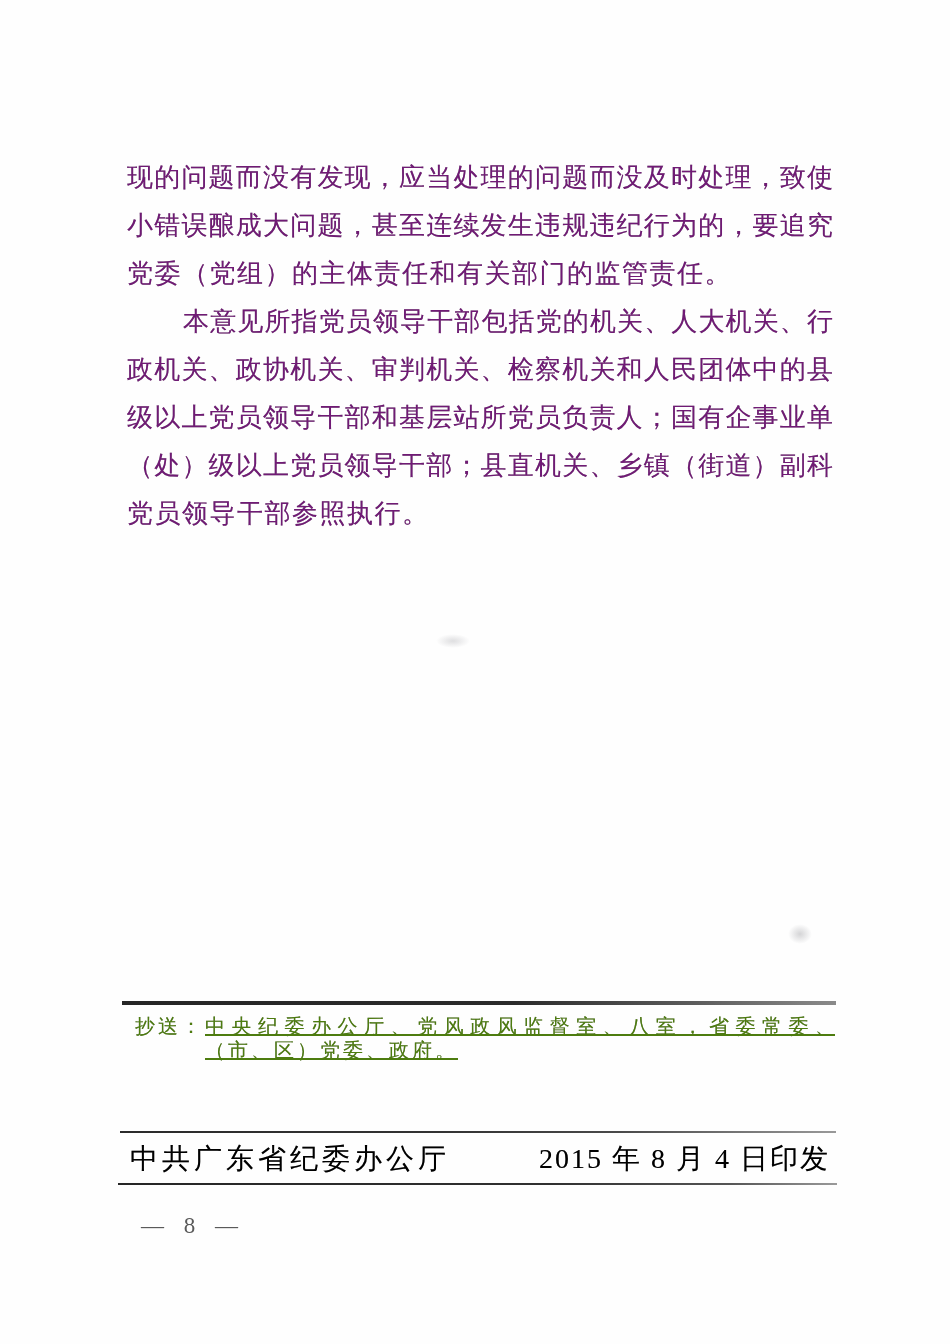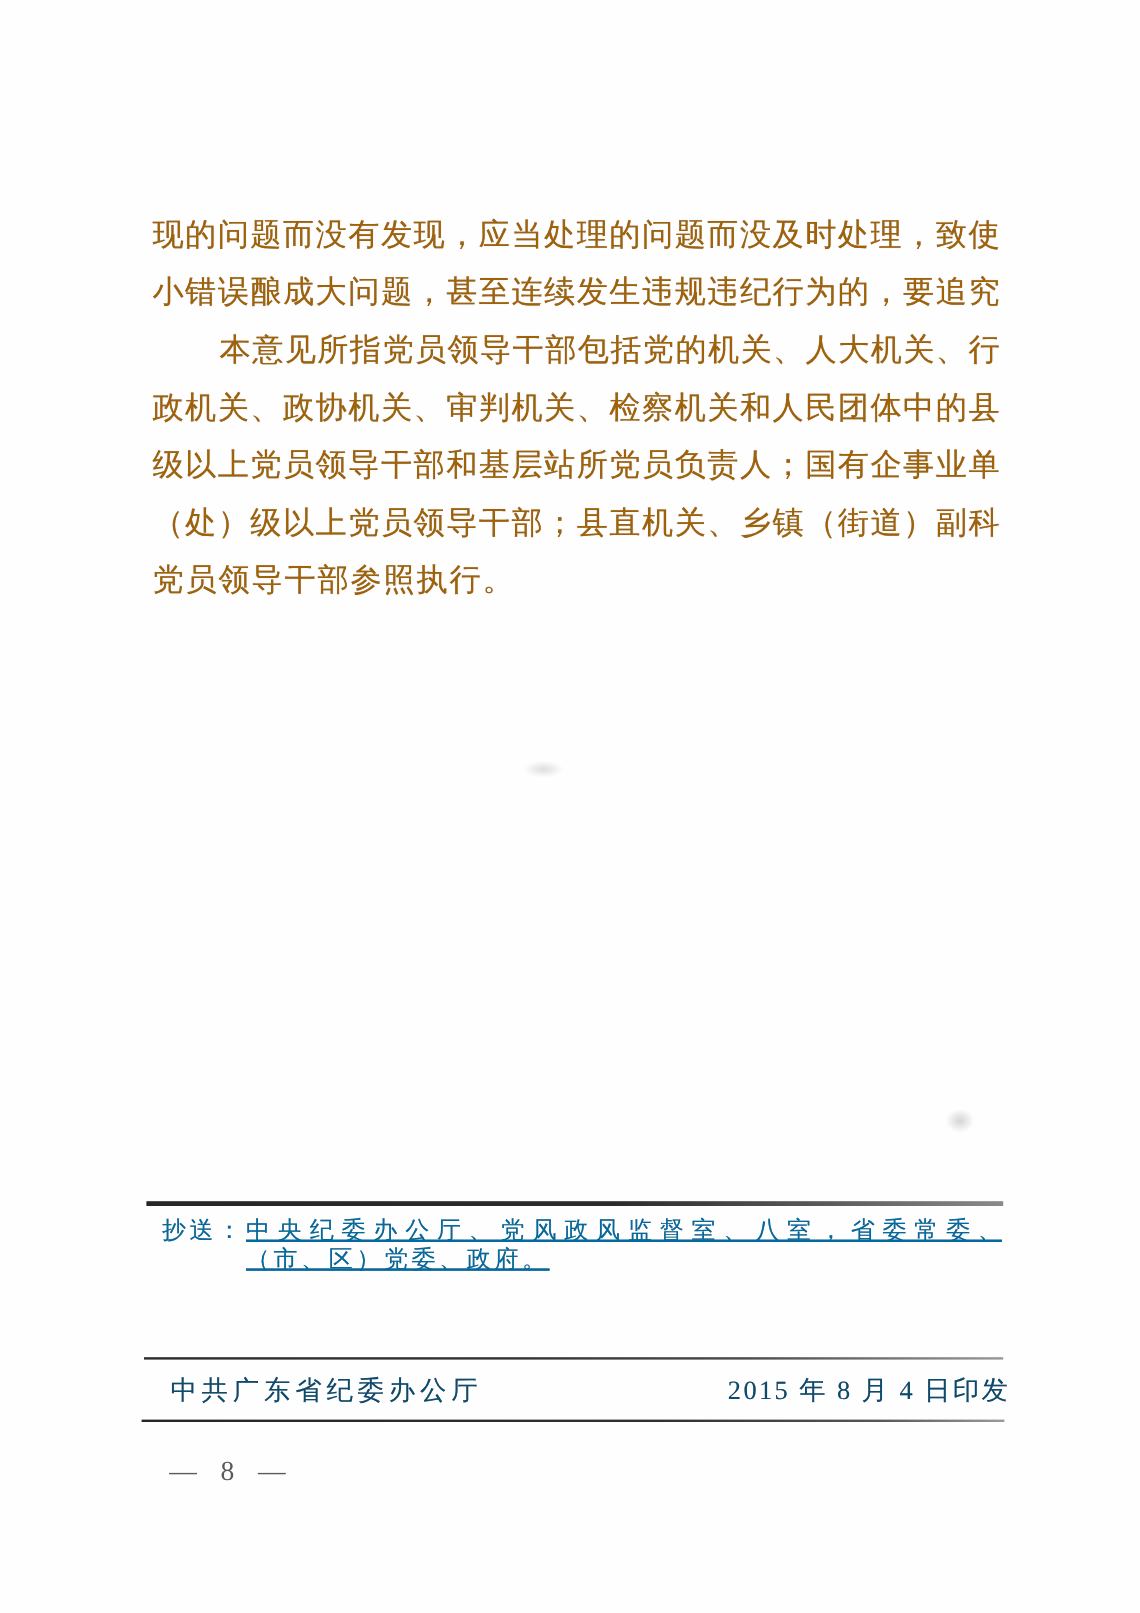--- a/index.html
+++ b/index.html
@@ -14,23 +14,23 @@
   .sheet {
     position: relative;
     width: 950px;
     height: 1344px;
     background: #fefefe;
   }
   
   .body-text {
     position: absolute;
     left: 127px;
-    top: 172px;
+    top: 154px;
     width: 706px;
-    color: #a16207;
+    color: #701a75;
   }
   .line {
     font-size: 26px;
     line-height: 48px;
     height: 48px;
     letter-spacing: 1.5px;
     text-shadow: 0 0 0.6px rgba(70,70,70,0.55);
     white-space: nowrap;
   }
   .line.just {
@@ -66,21 +66,21 @@
     background: linear-gradient(to right, #2b2b2b 0%, #333 45%, #4a4a4a 70%, #999 100%);
   }
   .rule.thin2 {
     left: 118px; top: 1183px; width: 719px; height: 2px;
     background: linear-gradient(to right, #262626 0%, #303030 60%, #555 85%, #9a9a9a 100%);
   }
   
   .cc-block {
     position: absolute;
     left: 135px; top: 1014px; width: 700px;
-    color: #0369a1;
+    color: #4d7c0f;
     text-shadow: 0 0 0.5px rgba(60,60,60,0.5);
   }
   .cc-label {
     position: absolute;
     left: 0; top: 0;
     font-size: 20px;
     line-height: 24px;
     letter-spacing: 3px;
   }
   .cc-lines {
@@ -98,27 +98,27 @@
   .cc-line.just {
     white-space: normal;
     letter-spacing: normal;
     text-align: justify;
     text-align-last: justify;
     text-justify: inter-character;
   }
   
   .issuer-row {
     position: absolute;
-    left: 142px; top: 1143px; width: 700px;
+    left: 130px; top: 1143px; width: 700px;
     display: flex;
     justify-content: space-between;
     align-items: baseline;
-    font-size: 22px;
+    font-size: 28px;
     line-height: 32px;
-    color: #0c4a6e;
+    color: #000000;
     text-shadow: 0 0 0.5px rgba(60,60,60,0.5);
   }
   .issuer-name { letter-spacing: 4px; }
   .print-date  { letter-spacing: 2px; }
   
   .page-number {
     position: absolute;
     left: 141px; top: 1212px;
     font-size: 23px;
     line-height: 28px;
@@ -127,20 +127,21 @@
   }
 </style>
 </head>
 <body>
 
 <div class="sheet">
 
   <main class="body-text">
     <div class="line just">现的问题而没有发现，应当处理的问题而没及时处理，致使</div>
     <div class="line just">小错误酿成大问题，甚至连续发生违规违纪行为的，要追究</div>
+    <div class="line">党委（党组）的主体责任和有关部门的监管责任。</div>
     <div class="line just indent">本意见所指党员领导干部包括党的机关、人大机关、行</div>
     <div class="line just">政机关、政协机关、审判机关、检察机关和人民团体中的县</div>
     <div class="line just">级以上党员领导干部和基层站所党员负责人；国有企事业单</div>
     <div class="line just">（处）级以上党员领导干部；县直机关、乡镇（街道）副科</div>
     <div class="line">党员领导干部参照执行。</div>
   </main>
 
   <div class="artifact a1"></div>
   <div class="artifact a2"></div>
 

